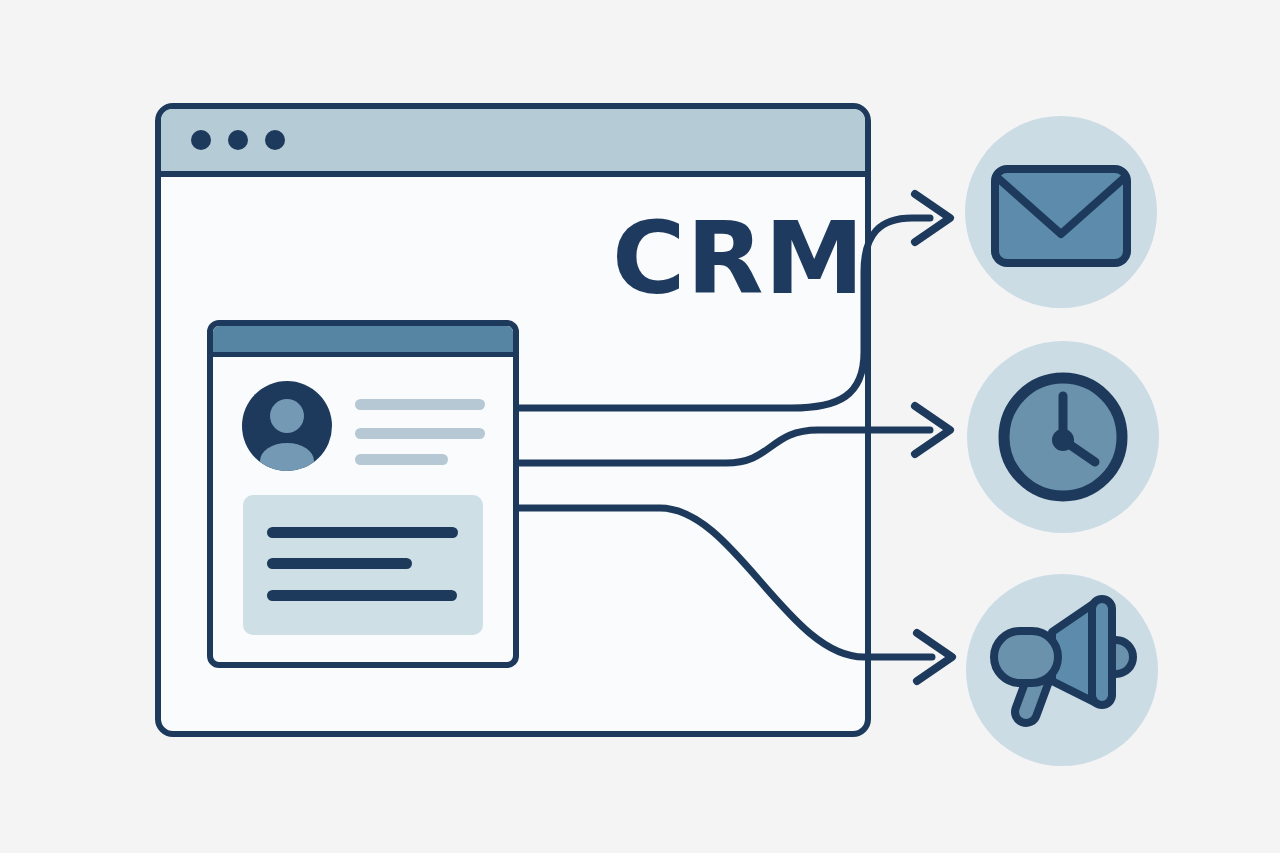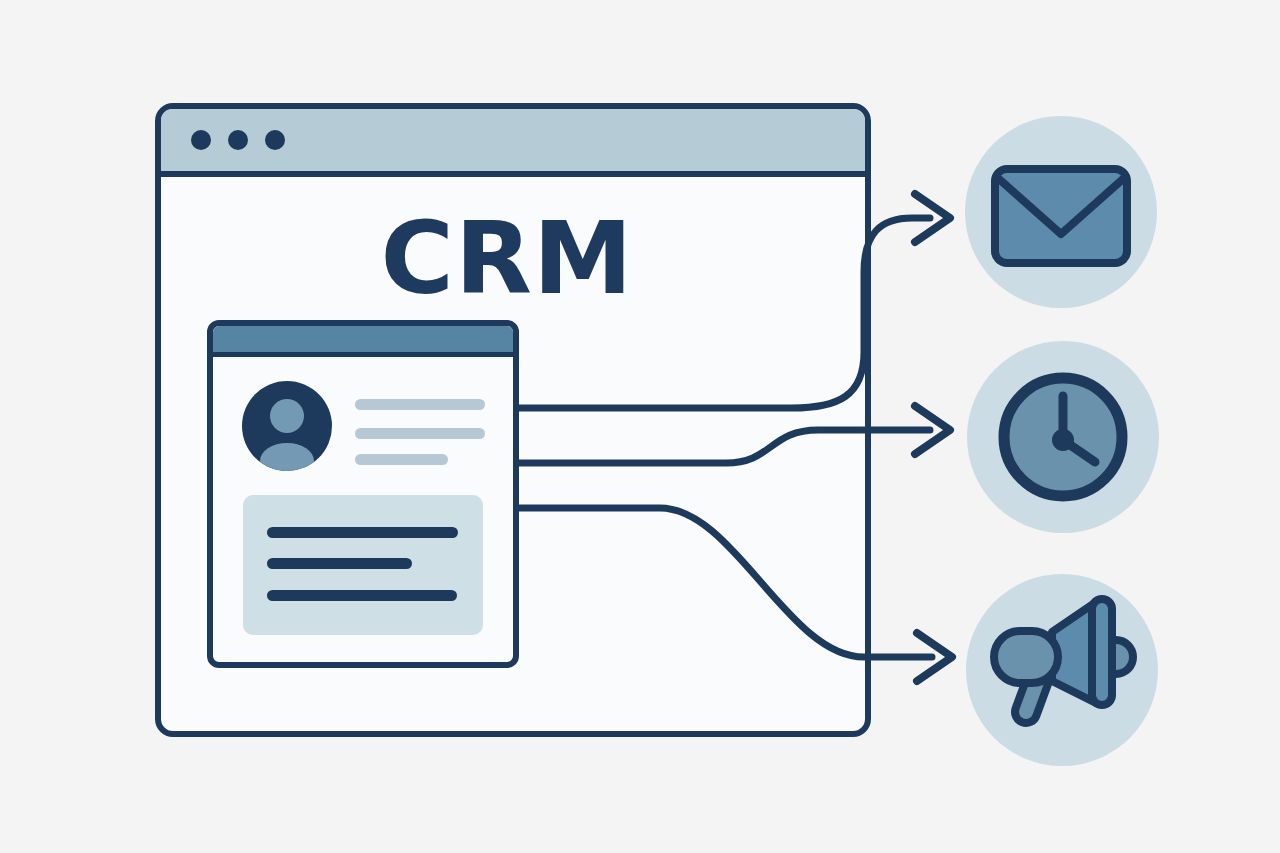--- a/index.html
+++ b/index.html
@@ -33,23 +33,23 @@
     padding-left: 30px;
   }
   .dot {
     width: 20px; height: 20px;
     border-radius: 50%;
     background: #1d3a5c;
     margin-right: 17px;
   }
   .window-title {
     position: absolute;
-    left: 0; right: 12px;
+    left: 0; right: 0;
     top: 100px;
-    text-align: center;
+    text-align: right;
     font-size: 100px;
     line-height: 1;
     font-weight: 800;
     letter-spacing: 1px;
     color: #1e3a5e;
   }
 
   
   .contact-card {
     position: absolute;

